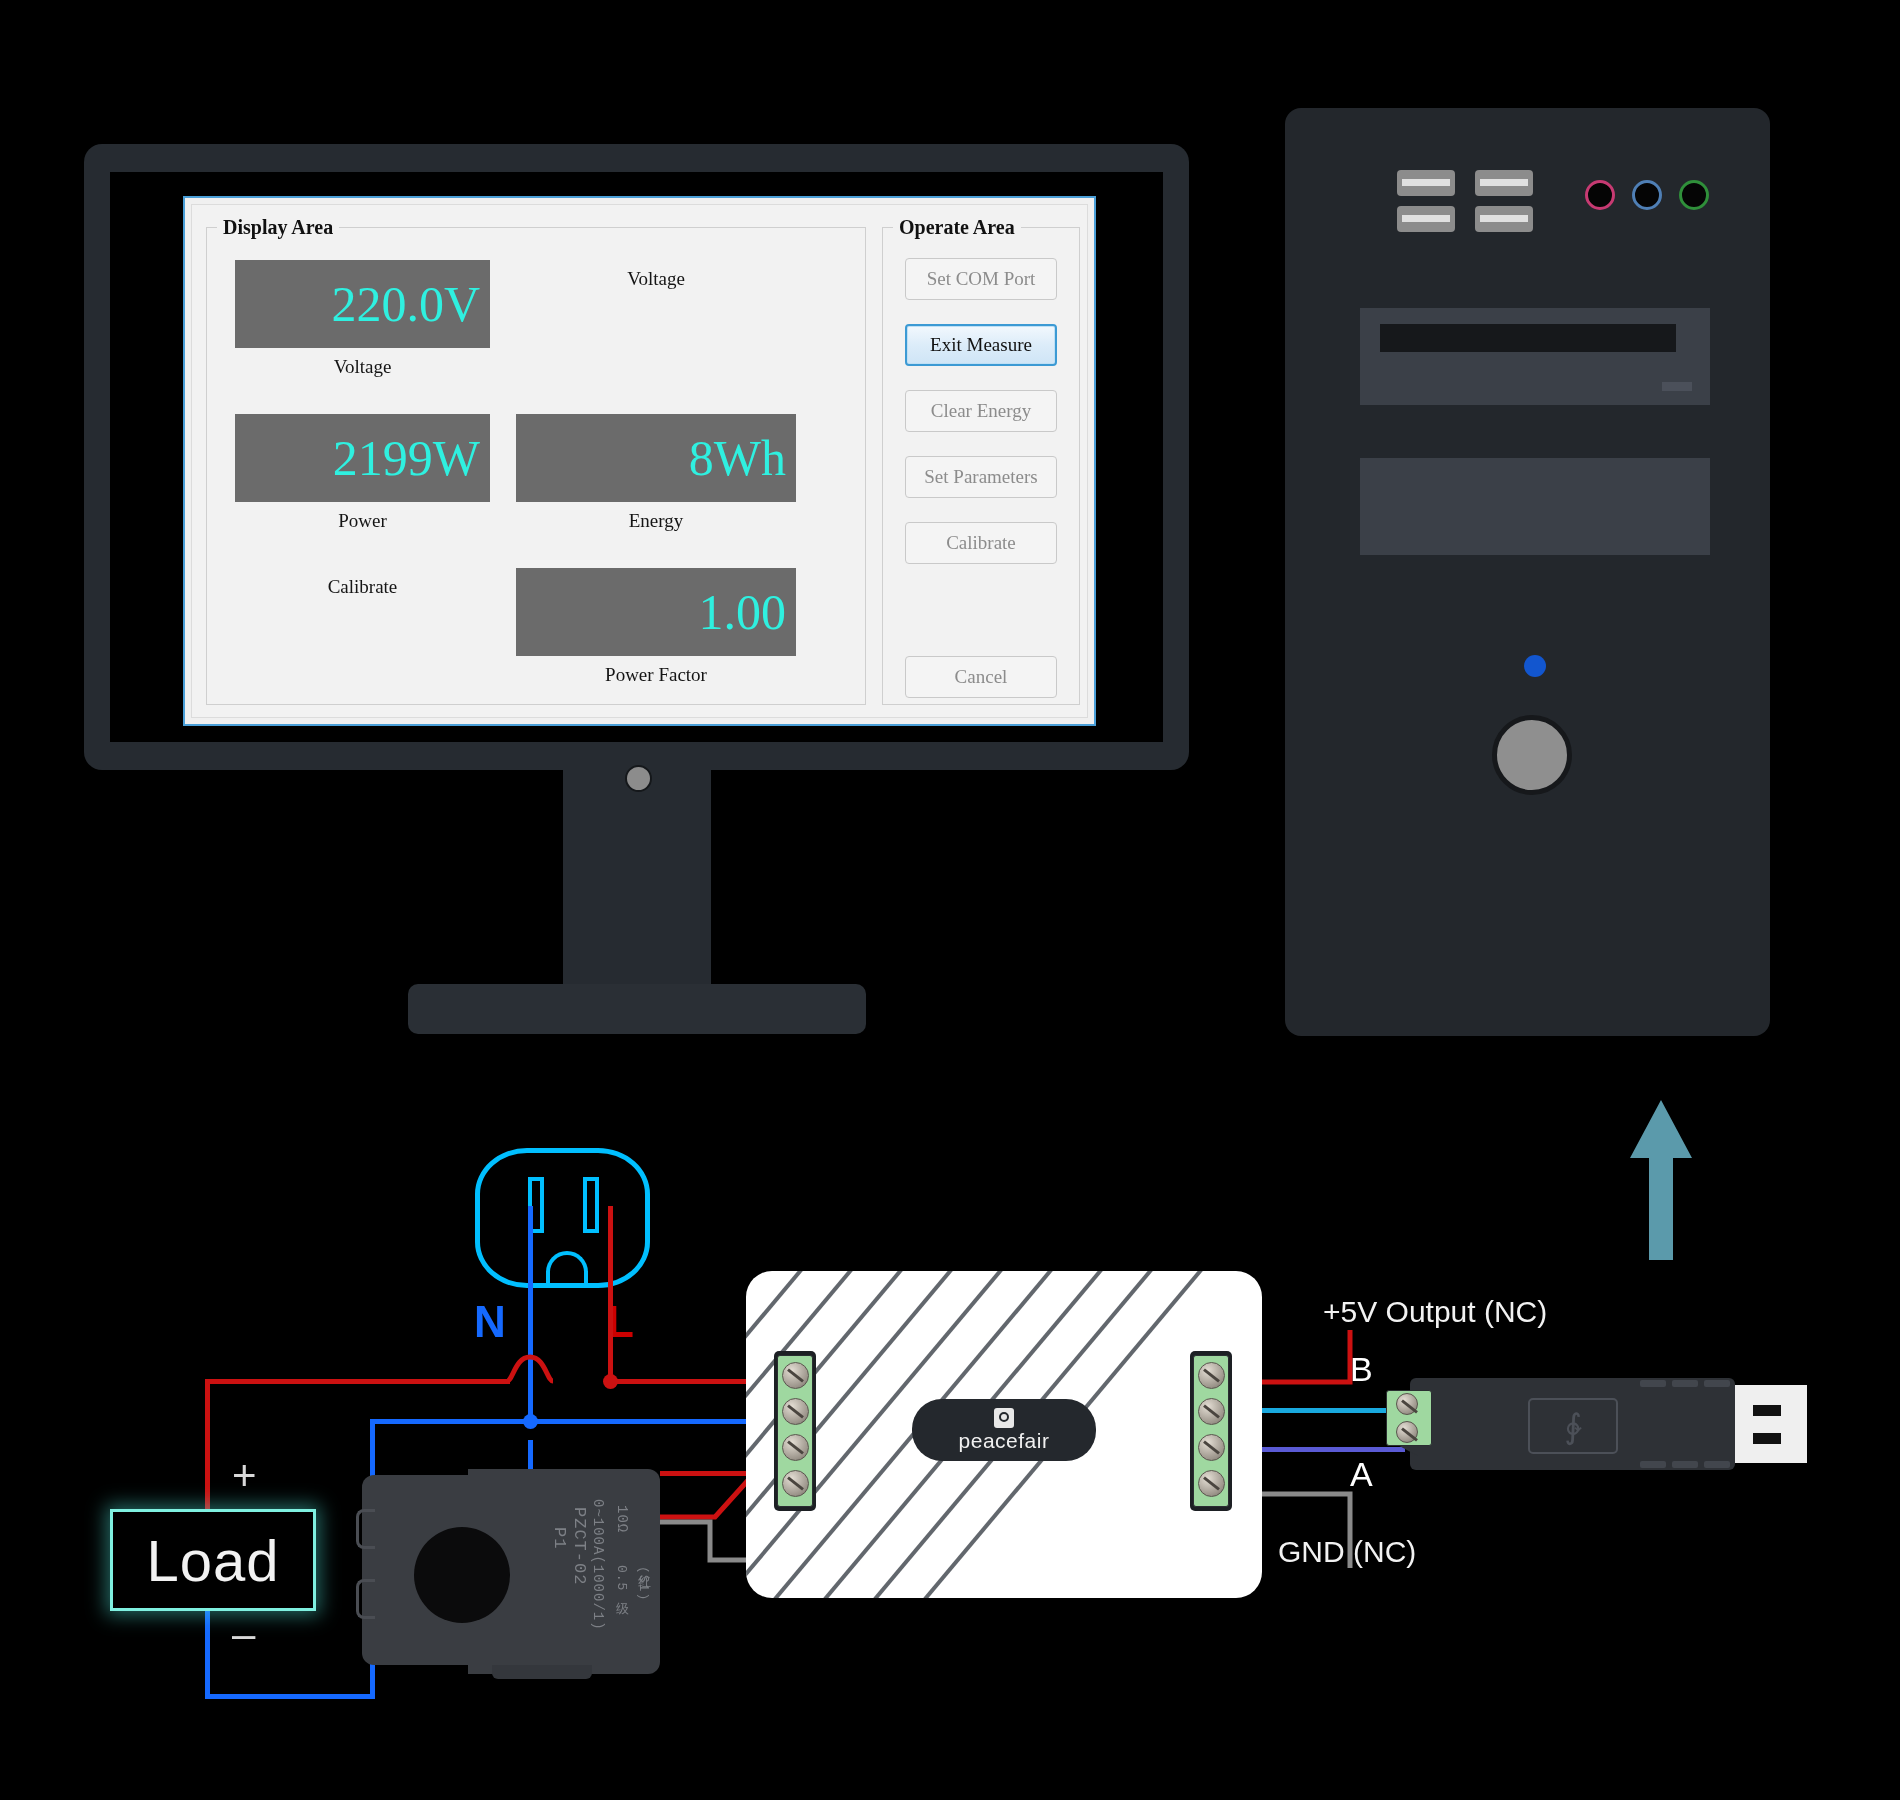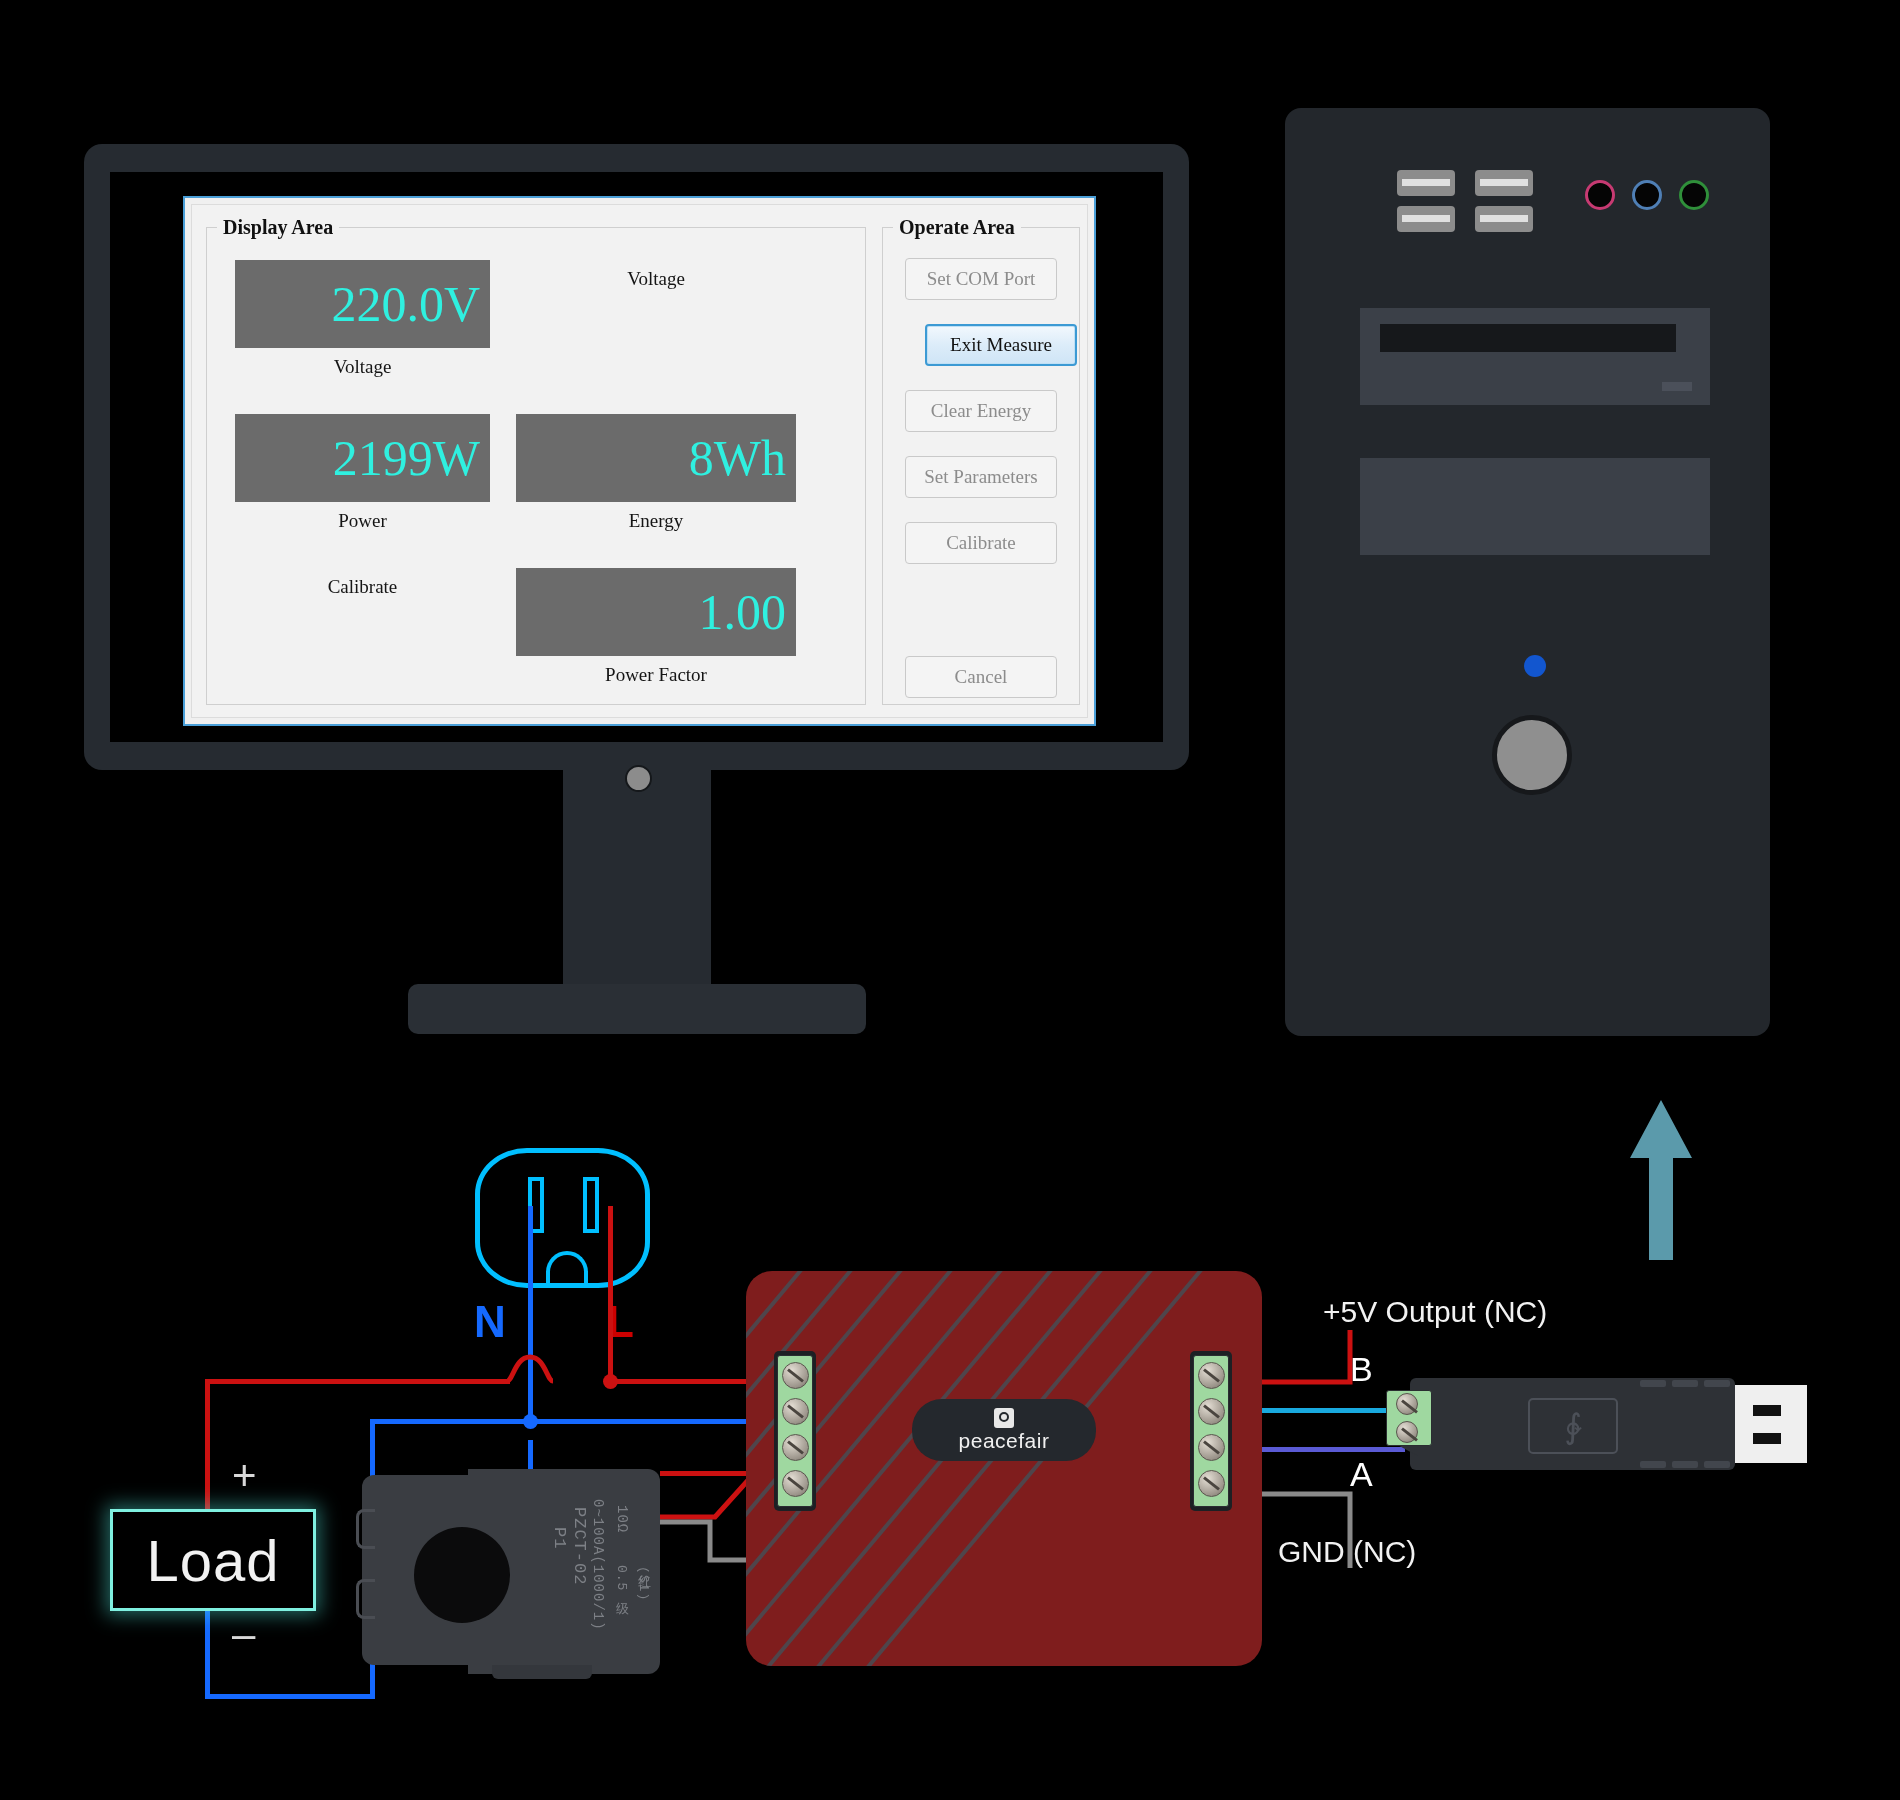--- a/index.html
+++ b/index.html
@@ -38,21 +38,21 @@
       line-height:1;letter-spacing:0px;}
   .meter-lbl{text-align:center;font-family:"Liberation Serif",serif;font-size:19px;
       color:#151515;margin-top:8px;}
 
   .op-btn{position:absolute;left:22px;width:152px;height:42px;background:#f4f4f4;
       border:1px solid #c9c9c9;border-radius:4px;font-family:"Liberation Serif",serif;
       font-size:19px;color:#8c8c8c;display:flex;align-items:center;justify-content:center;
       box-sizing:border-box;}
   .op-btn.active{border:2px solid #3c9ad4;color:#111;
       background:linear-gradient(180deg,#f2f8fd 0%,#dcecf9 50%,#cfe5f6 100%);
-      box-shadow:0 0 0 1px #bfe0f5 inset;margin-left:20px;}
+      box-shadow:0 0 0 1px #bfe0f5 inset;}
 
   
   #pc-tower{left:1285px;top:108px;width:485px;height:928px;background:#23272c;
       border-radius:16px;}
   .usb-port{position:absolute;width:58px;height:26px;background:#8c8c8c;border-radius:4px;}
   .usb-port .slot{position:absolute;left:5px;right:5px;top:9px;height:7px;background:#e0e0e0;}
   .jack{position:absolute;width:30px;height:30px;border-radius:50%;background:#050505;
       box-sizing:border-box;}
   #pc-bay-1{left:1360px;top:308px;width:350px;height:97px;background:#3b4048;}
   #pc-bay-1 .tray{position:absolute;left:20px;top:16px;width:296px;height:28px;
@@ -103,21 +103,21 @@
   #ct-hole{position:absolute;left:52px;top:58px;width:96px;height:96px;border-radius:50%;
       background:#0b0b0c;}
   #ct-tab{position:absolute;left:130px;top:196px;width:100px;height:14px;background:#34373c;
       border-radius:0 0 6px 6px;}
   .ct-txt{position:absolute;color:#7d8086;font-family:"Liberation Mono",monospace;
       writing-mode:vertical-rl;white-space:nowrap;letter-spacing:1px;}
   .ct-ear{position:absolute;left:-6px;width:16px;height:34px;border:3px solid #4a4d53;
       border-right:none;border-radius:8px 0 0 8px;}
 
   
-  #meter-body{left:746px;top:1271px;width:516px;height:395px;background:#7f1d1d;
+  #meter-body{left:746px;top:1271px;width:516px;height:327px;background:#ffffff;
       border-radius:26px;overflow:hidden;text-decoration:underline;}
   .ridge{position:absolute;width:4px;background:#474c54;transform:rotate(40deg);
       transform-origin:top left;opacity:.85;}
   #meter-logo{position:absolute;left:166px;top:128px;width:184px;height:62px;
       background:#24282d;border-radius:30px;display:flex;flex-direction:column;
       align-items:center;justify-content:center;}
   #meter-logo .mark{width:20px;height:20px;background:#e8e8e8;border-radius:3px;
       position:relative;margin-bottom:1px;}
   #meter-logo .mark:after{content:"";position:absolute;left:5px;top:4px;width:10px;height:10px;
       border:2px solid #24282d;border-radius:50%;box-sizing:border-box;}

